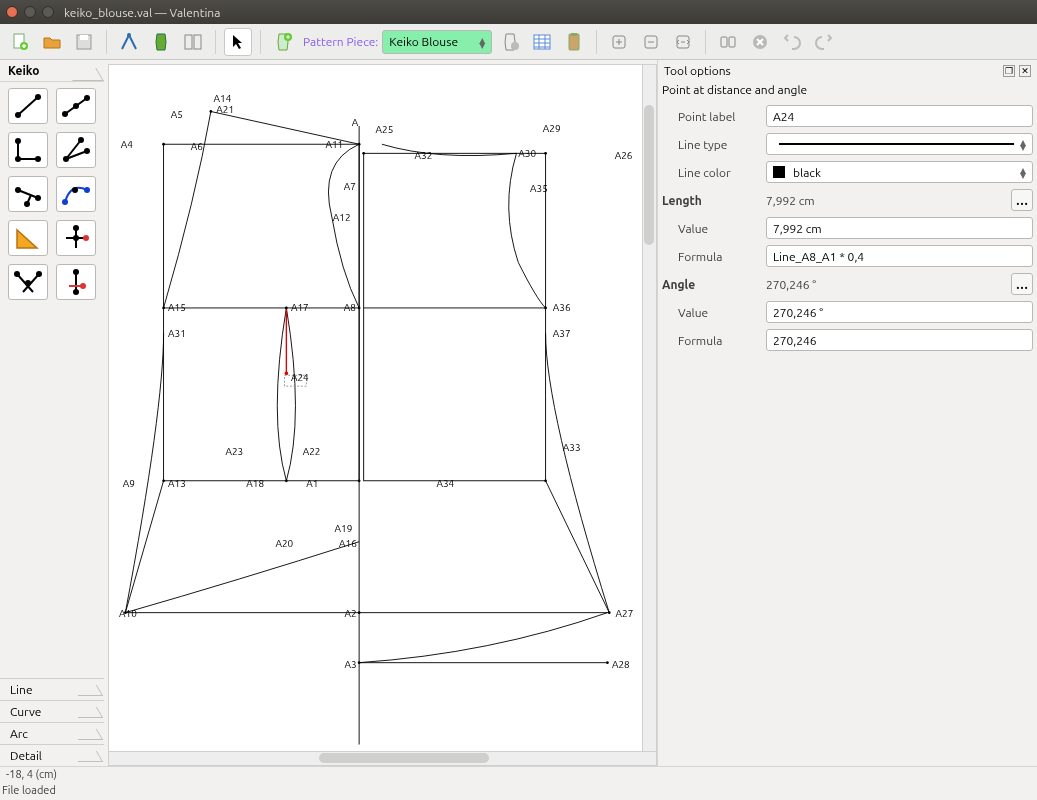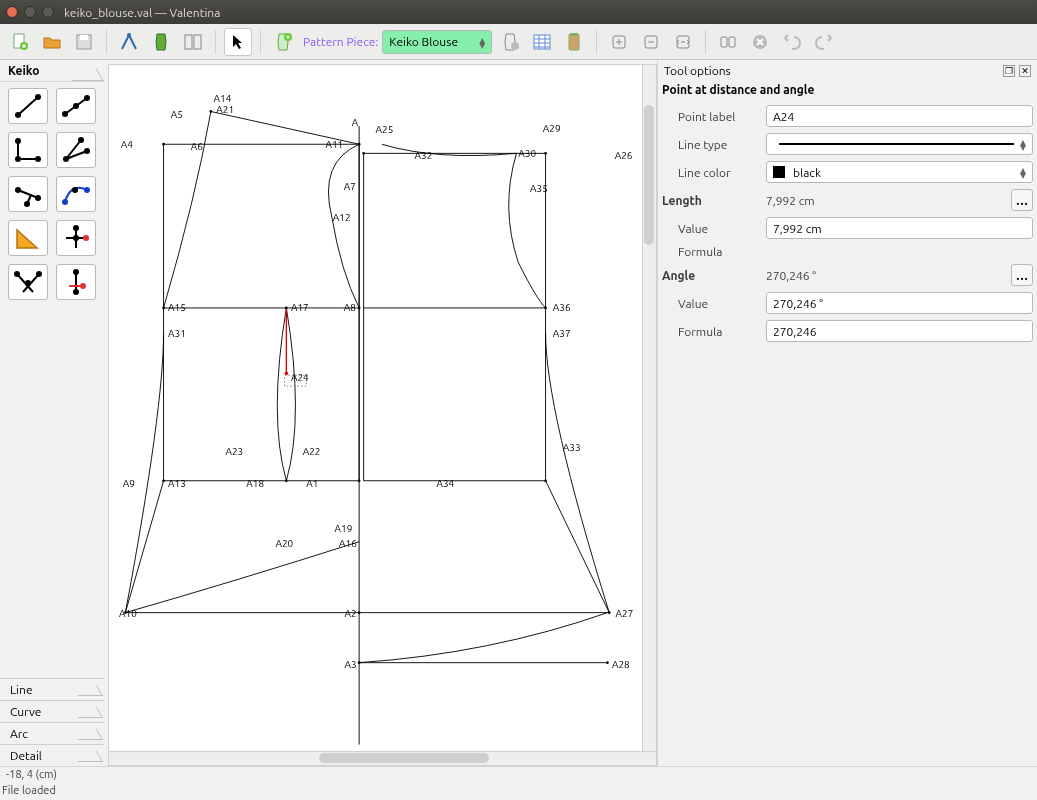--- a/index.html
+++ b/index.html
@@ -43,21 +43,21 @@
 .hscroll .thumb { position:absolute; left:210px; top:1px; width:170px; height:10px; background:#cfcfcd; border-radius:5px; }
 .vscroll { width:14px; background:#eee; border:1px solid #cfcfcd; border-left:none; position:relative; }
 .vscroll .thumb { position:absolute; top:40px; left:1px; height:140px; width:10px; background:#cfcfcd; border-radius:5px; }
 
 
 .right-panel { width: 380px; background:#f2f1f0; border-left:1px solid #d4d4d2; display:flex; flex-direction:column; padding: 2px 4px; }
 .rp-title-row { display:flex; align-items:center; justify-content:space-between; padding: 2px 2px 4px; }
 .rp-title { font-weight:normal; }
 .rp-title-icons { display:flex; gap:4px; }
 .rp-title-icons span { width:12px;height:12px;border:1px solid #9a9a98; font-size:9px; display:flex;align-items:center;justify-content:center; cursor:pointer;}
-.rp-subtitle { font-weight:bold; padding: 2px 0 6px; }
+.rp-subtitle { font-weight:normal; padding: 2px 0 6px; }
 .form-row { display:flex; align-items:center; gap: 16px; padding: 3px 0; }
 .form-row label { width: 88px; text-align:left; padding-left: 16px; color:#3c3c3c; }
 .form-row.section label { padding-left:0; font-weight:bold; }
 .form-row input[type=text] { flex:1; height:22px; border:1px solid #b8b8b6; border-radius:3px; background:#fff; padding: 0 6px; }
 .form-row .static { flex:1; color:#3c3c3c; }
 .combo { flex:1; height:22px; border:1px solid #b8b8b6; border-radius:3px; background:#fff; display:flex; align-items:center; padding:0 6px; justify-content:space-between; cursor:pointer; }
 .combo .sw { width:12px;height:12px;background:#000; margin-right:4px; }
 .combo .line { flex:1; height:2px; background:#000; margin:0 6px; }
 .combo .chev { font-size:9px; color:#666; display:flex; flex-direction:column; line-height:5px;}
 .more-btn { width:22px;height:22px;border:1px solid #b8b8b6;border-radius:3px;background:#f7f7f5;display:flex;align-items:center;justify-content:center;cursor:pointer;font-weight:bold; }
@@ -440,20 +440,21 @@
       <label>Length</label>
       <span class="static">7,992 cm</span>
       <div class="more-btn">…</div>
     </div>
     <div class="form-row">
       <label>Value</label>
       <input type="text" value="7,992 cm" style="">
     </div>
     <div class="form-row">
       <label>Formula</label>
+      <input type="text" value="Line_A8_A1 * 0,4" style="">
     </div>
 
     <div class="form-row section">
       <label>Angle</label>
       <span class="static">270,246 °</span>
       <div class="more-btn">…</div>
     </div>
     <div class="form-row">
       <label>Value</label>
       <input type="text" value="270,246 °" style="">

